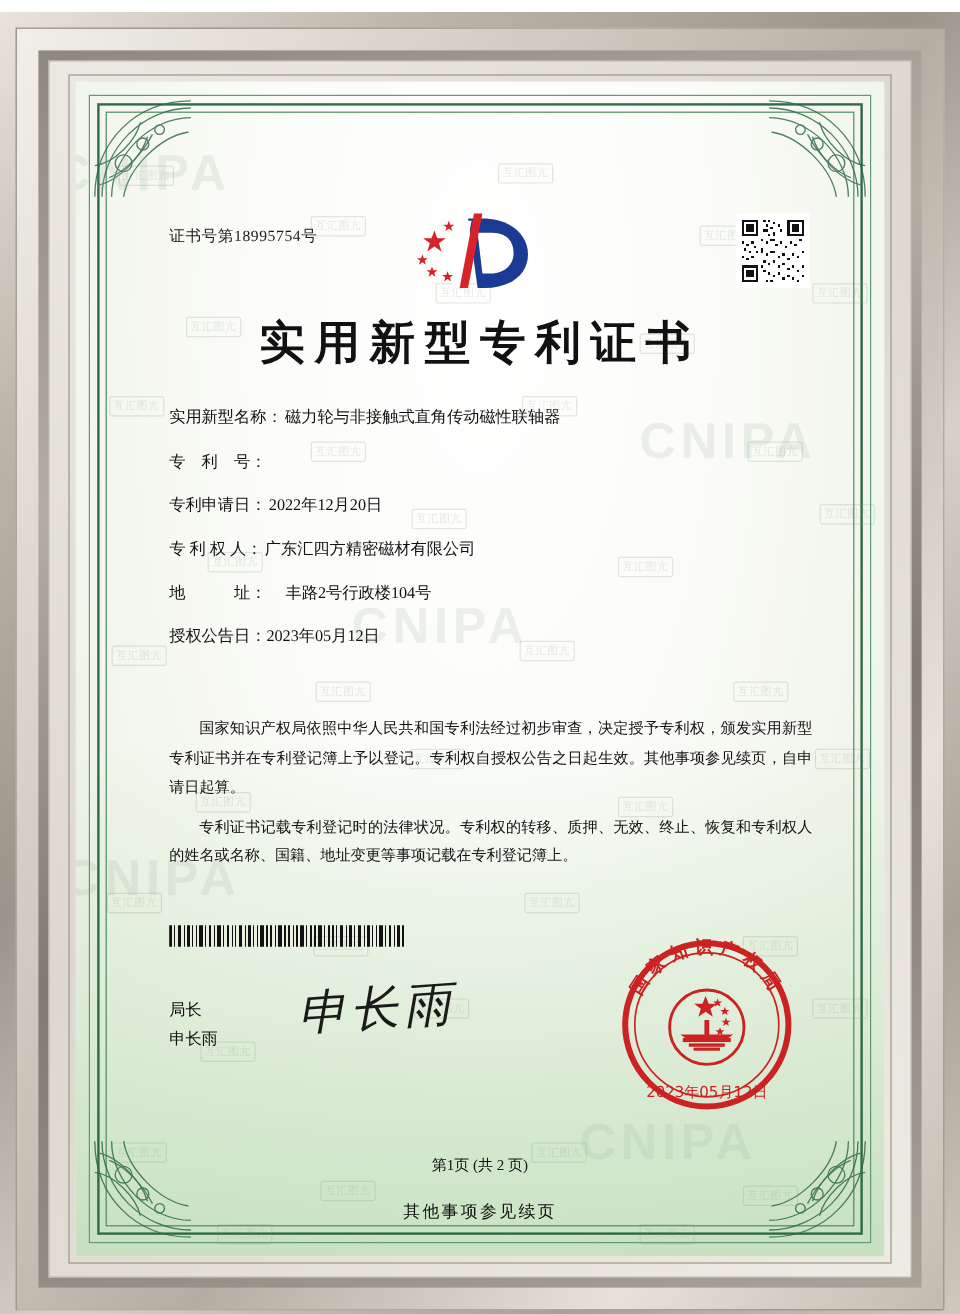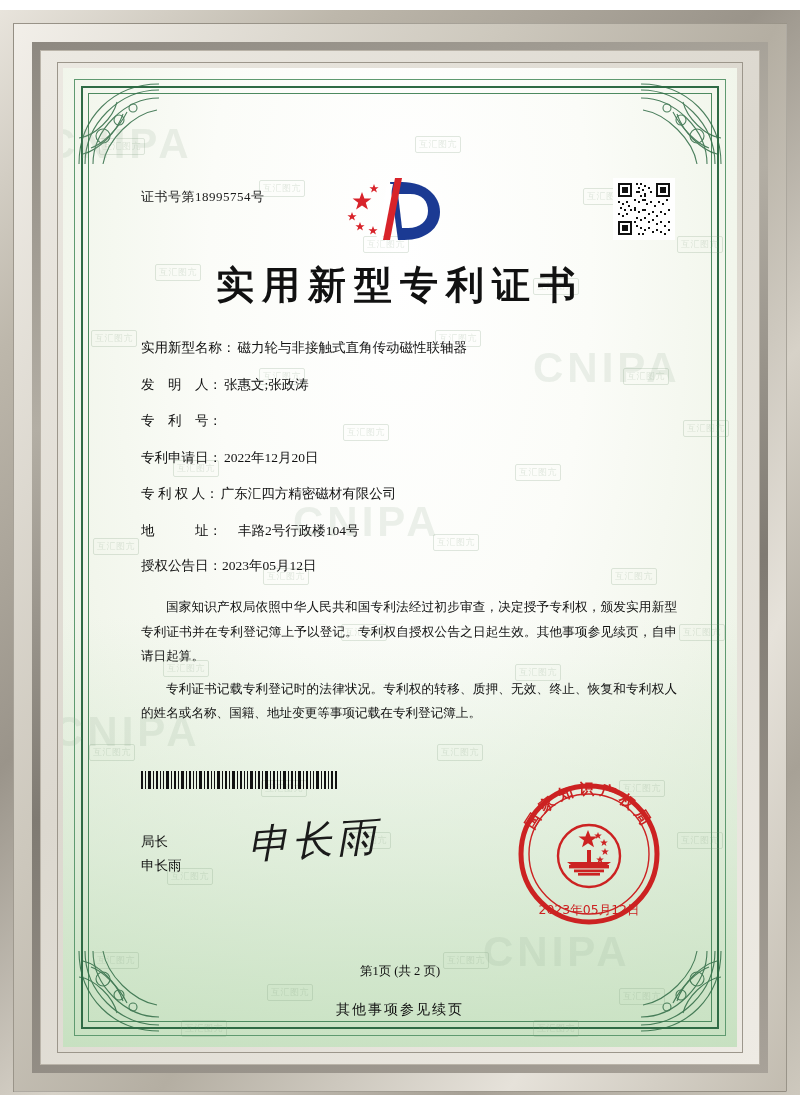--- a/index.html
+++ b/index.html
@@ -502,24 +502,20 @@
 
       <div class="title">实用新型专利证书</div>
 
       <div class="fields">
 
         <div class="field-row">
           <span class="field-label">实用新型名称：</span>
           <span class="field-value">磁力轮与非接触式直角传动磁性联轴器</span>
         </div>
 
-        <div class="field-row">
-          <span class="field-label">发　明　人：</span>
-          <span class="field-value">张惠文;张政涛</span>
-        </div>
 
         <div class="field-row">
           <span class="field-label">专　利　号：</span>
         </div>
 
         <div class="field-row">
           <span class="field-label">专利申请日：</span>
           <span class="field-value">2022年12月20日</span>
         </div>
 

